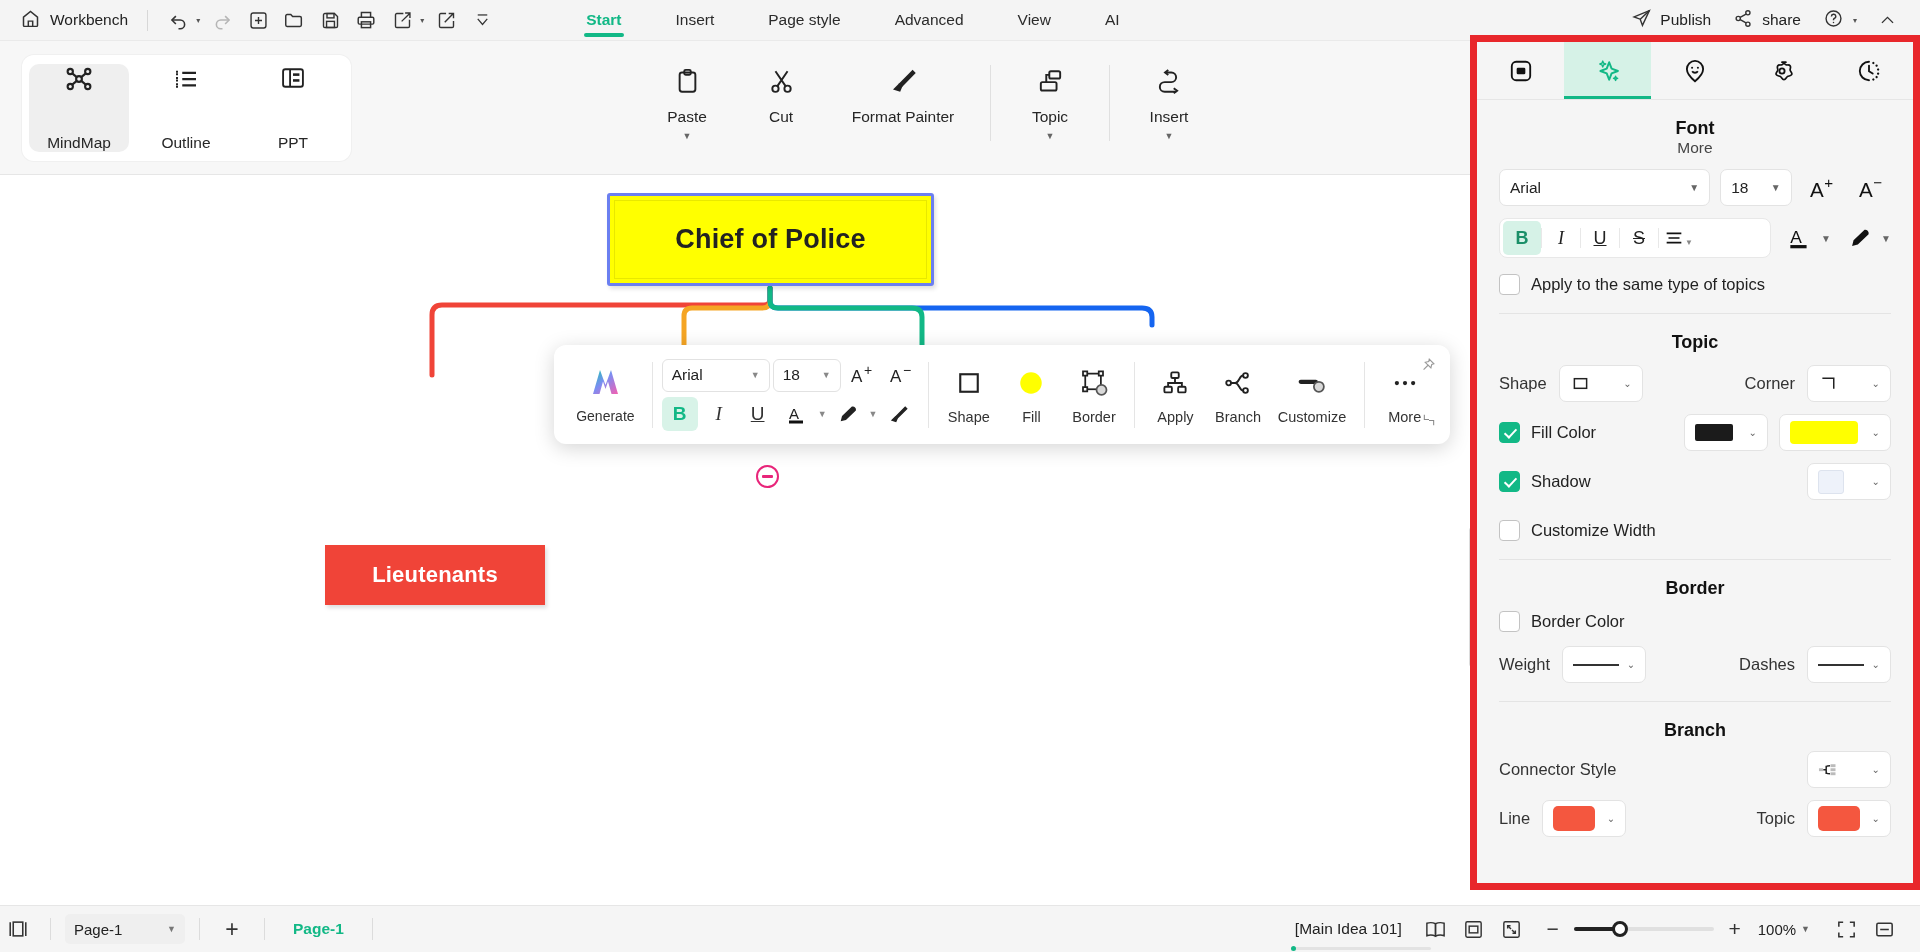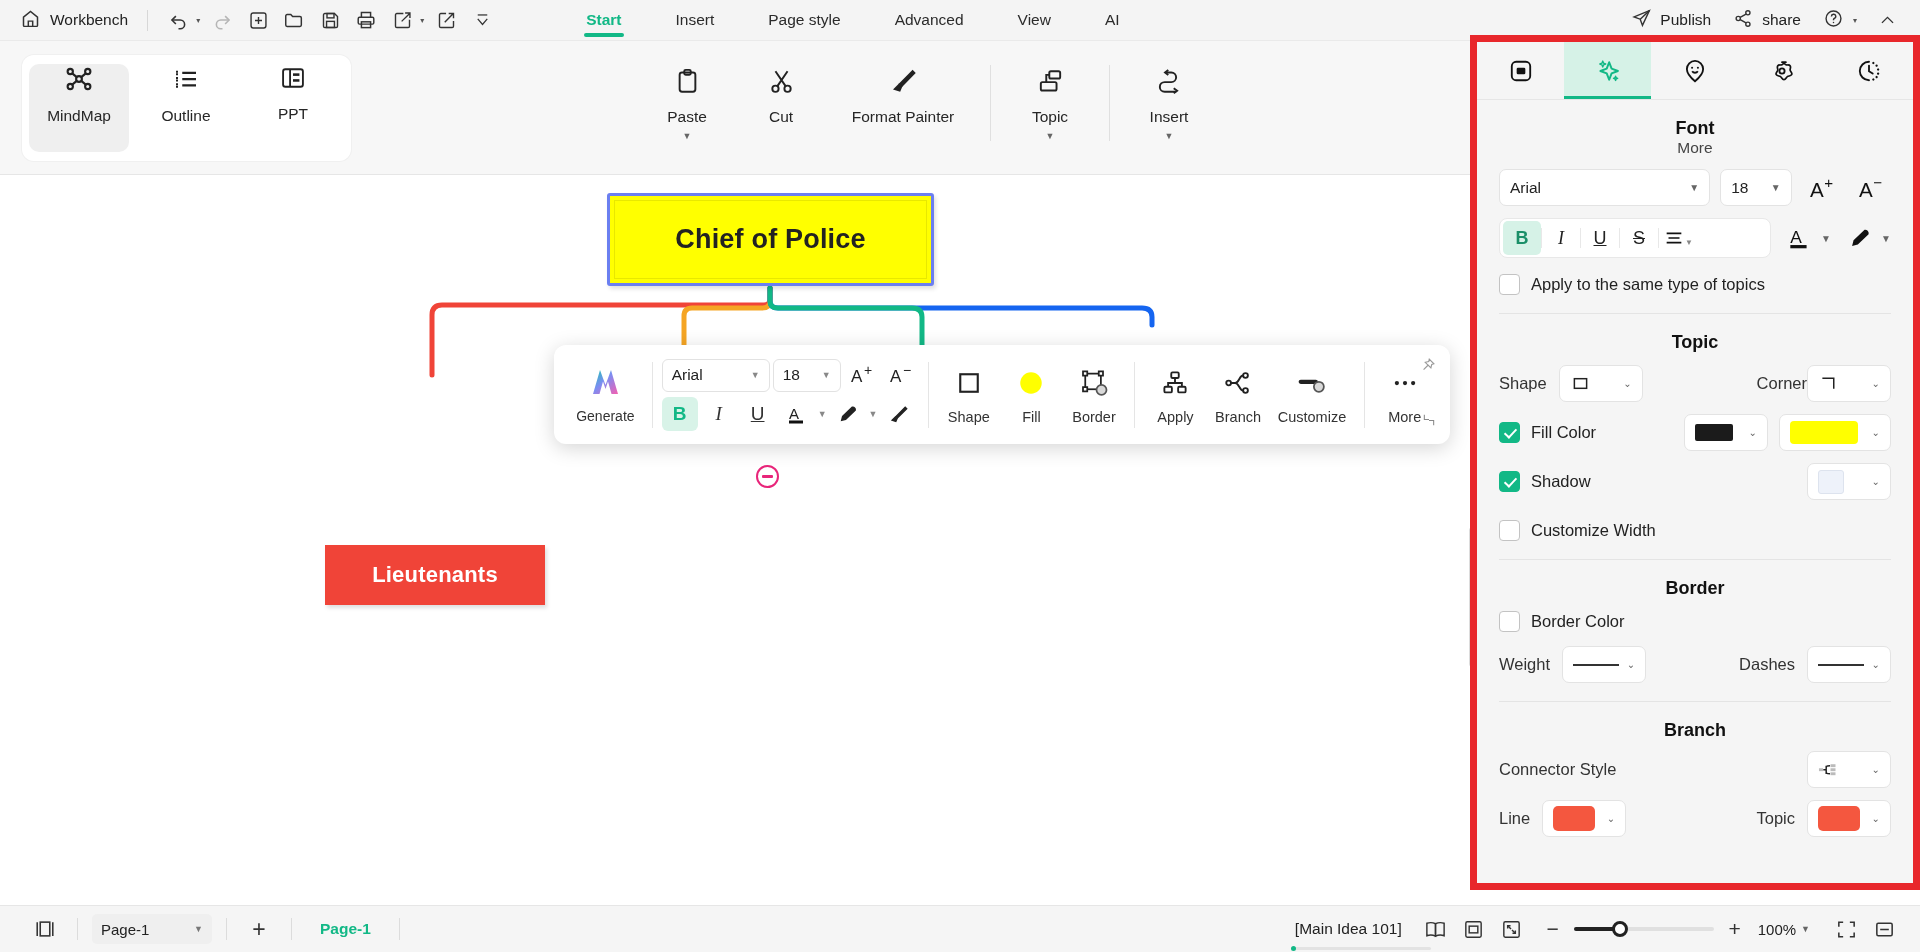--- a/index.html
+++ b/index.html
@@ -45,21 +45,21 @@
     position: absolute; left: 0; top: 41px; width: 1920px; height: 134px;
     background: #f7f7f7; border-bottom: 1px solid #e6e6e6;
   }
   .viewgroup {
     position: absolute; left: 22px; top: 14px; width: 329px; height: 106px;
     background: #fff; border-radius: 12px; display: flex; align-items: center;
     box-shadow: 0 0 0 1px #f0f0f0;
   }
   .vg-item {
     width: 100px; height: 88px; margin-left: 7px; border-radius: 10px;
-    display: flex; flex-direction: column; align-items: center; justify-content: flex-start; gap: 9px;
+    display: flex; flex-direction: column; align-items: center; justify-content: space-between; gap: 9px;
     cursor: pointer; font-size: 15.5px; color: #262626;
   }
   .vg-item.active { background: #efefef; }
 
   .ribbon-tools {
     position: absolute; left: 640px; top: 14px; height: 106px; display: flex; align-items: flex-start;
   }
   .rt {
     width: 94px; height: 100px; display: flex; flex-direction: column; align-items: center;
     padding-top: 12px; gap: 9px; border-radius: 8px; cursor: pointer;
@@ -190,21 +190,21 @@
   .divider { height: 1px; background: #e4e4e4; margin: 18px 0 0 0; }
   .lbl { font-size: 16.5px; color: #333; }
   .swatch { width: 62px; height: 23px; border-radius: 4px; }
   .dashline { width: 46px; height: 0; border-top: 2px solid #333; }
   .vscroll { position: absolute; left: 1457px; top: 352px; width: 7px; height: 140px; background: #dcdcdc; border-radius: 4px; cursor:pointer;}
 
   .bottombar {
     position: absolute; left: 0; top: 905px; width: 1920px; height: 47px;
     background: #f5f5f5; border-top: 1px solid #e6e6e6; display: flex; align-items: center;
   }
-  .bb-left { display: flex; align-items: center; padding-left: 27px; gap: 0; }
+  .bb-left { display: flex; align-items: center; padding-left: 0; gap: 0; }
   .bb-icon { width: 36px; height: 32px; display: flex; align-items: center; justify-content: center; border-radius: 5px; cursor: pointer; color: #333; }
   .bb-sep { width: 1px; height: 22px; background: #dcdcdc; margin: 0 14px; }
   .pagesel {
     width: 120px; height: 30px; background: #efefef; border-radius: 5px; display: flex;
     align-items: center; justify-content: space-between; padding: 0 9px; font-size: 15px; color: #222; cursor: pointer;
   }
   .pagetab { font-size: 15.5px; color: #12b886; font-weight: bold; padding: 0 14px; cursor: pointer; position: relative;}
   .bb-right { margin-left: auto; display: flex; align-items: center; padding-right: 18px; gap: 2px; }
   .mainidea { font-size: 15.5px; color: #222; margin-right: 14px; position: relative; }
   .mainidea .bar { position:absolute; left:-4px; bottom:-12px; width: 140px; height: 3px; background:#e3e3e3; border-radius:2px;}
@@ -742,21 +742,21 @@
       <div class="rp-row" style="justify-content:space-between">
         <div style="display:flex;align-items:center;gap:12px">
           <span class="lbl">Shape</span>
           <div class="rp-sel" style="width:84px">
             <svg width="21" height="21" viewBox="0 0 24 24" fill="none" stroke="#222" stroke-width="1.7">
                 <rect x="5" y="6.5" width="14" height="11"></rect>
               </svg>
             <span class="car">⌄</span>
           </div>
         </div>
-        <div style="display:flex;align-items:center;gap:0">
+        <div style="display:flex;align-items:center;gap:12px">
           <span class="lbl">Corner</span>
           <div class="rp-sel" style="width:84px">
             <svg width="21" height="21" viewBox="0 0 24 24" fill="none" stroke="#222" stroke-width="1.7">
                 <path d="M5 6h13v12"></path>
               </svg>
             <span class="car">⌄</span>
           </div>
         </div>
       </div>
 

